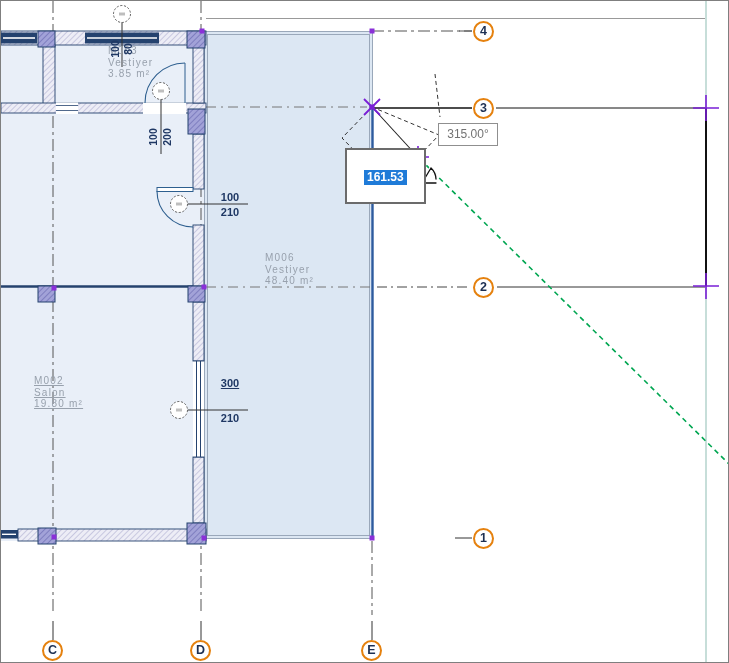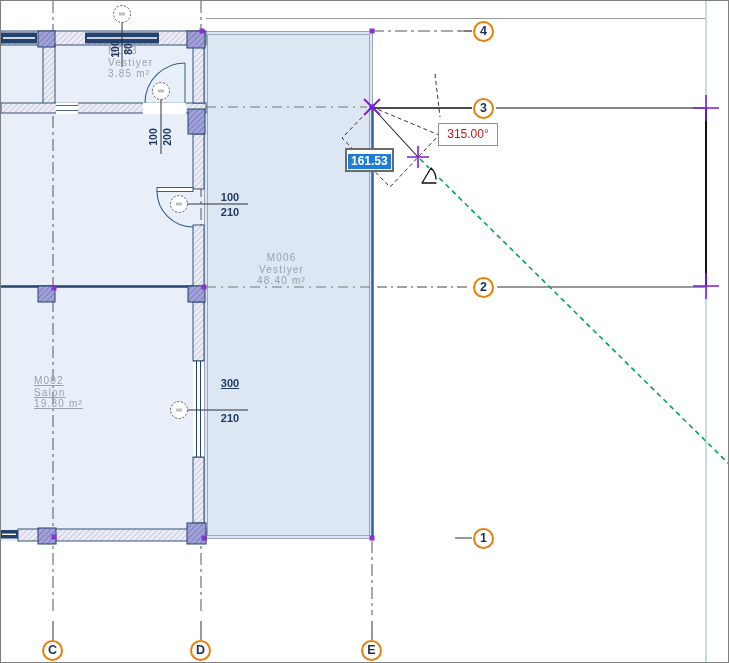--- a/index.html
+++ b/index.html
@@ -2,23 +2,23 @@
 <html><head>
 <meta charset="utf-8">
 <style>
   html,body{margin:0;padding:0;background:#fff;font-family:"Liberation Sans",sans-serif;}
   #canvas{position:relative;width:729px;height:663px;border:1px solid #7f7f7f;box-sizing:border-box;background:#fff;overflow:hidden;}
   #plan-svg{position:absolute;left:0;top:0;}
   .lbl{position:absolute;color:#98a1ad;font-size:10px;line-height:11.5px;letter-spacing:1.2px;white-space:nowrap;}
   .dim{position:absolute;width:36px;text-align:center;color:#1f3864;font-size:11px;font-weight:bold;white-space:nowrap;}
   .dimv{position:absolute;width:36px;height:12px;text-align:center;color:#1f3864;font-size:10.5px;font-weight:bold;transform:rotate(-90deg);white-space:nowrap;}
   .bubble{position:absolute;width:21px;height:21px;border:2px solid #e5810e;border-radius:50%;background:#fff;box-sizing:border-box;color:#1c2f52;font-size:12.5px;font-weight:bold;text-align:center;line-height:16px;}
-  .tracker{position:absolute;left:344px;top:147px;border:2px solid #6b6b6b;background:#fff;padding:1px;}
+  .tracker{position:absolute;left:344px;top:147px;border:2px solid #6b6b6b;background:#fff;padding:17px;}
   .tracker span{display:inline-block;background:#1f7bd8;color:#fff;font-size:12px;line-height:15px;padding:0 3px;font-weight:bold;}
-  .angle{position:absolute;left:437px;top:122px;width:58px;height:21px;border:1.5px solid #8f8f8f;background:#fff;box-sizing:content-box;color:#b91c1c;font-size:12px;line-height:21px;text-align:center;}
+  .angle{position:absolute;left:437px;top:122px;width:58px;height:21px;border:1.5px solid #8f8f8f;background:#fff;box-sizing:content-box;color:#737373;font-size:12px;line-height:21px;text-align:center;}
 </style>
 </head>
 <body>
 
 <div id="canvas">
 
 <svg id="plan-svg" width="729" height="663">
   <defs>
     <pattern id="wallHatch" width="4" height="4" patternUnits="userSpaceOnUse" patternTransform="rotate(45)">
       <rect width="4" height="4" fill="#ededf6"></rect>
@@ -157,21 +157,21 @@
 <div class="lbl" style="left:107px;top:44px;">
   <div>M003</div>
   <div>Vestiyer</div>
   <div>3.85 m²</div>
 </div>
 <div class="lbl" style="left:33px;top:374px;text-decoration:underline;">
   <div>M002</div>
   <div>Salon</div>
   <div>19.80 m²</div>
 </div>
-<div class="lbl" style="left:256px;top:251px;text-align:center;">
+<div class="lbl" style="left:264px;top:251px;">
   <div>M006</div>
   <div>Vestiyer</div>
   <div>48.40 m²</div>
 </div>
 
 <div class="dimv" style="left:96px;top:42px;">100</div>
 <div class="dimv" style="left:109px;top:42px;">80</div>
 <div class="dimv" style="left:134px;top:130px;">100</div>
 <div class="dimv" style="left:148px;top:130px;">200</div>
 

